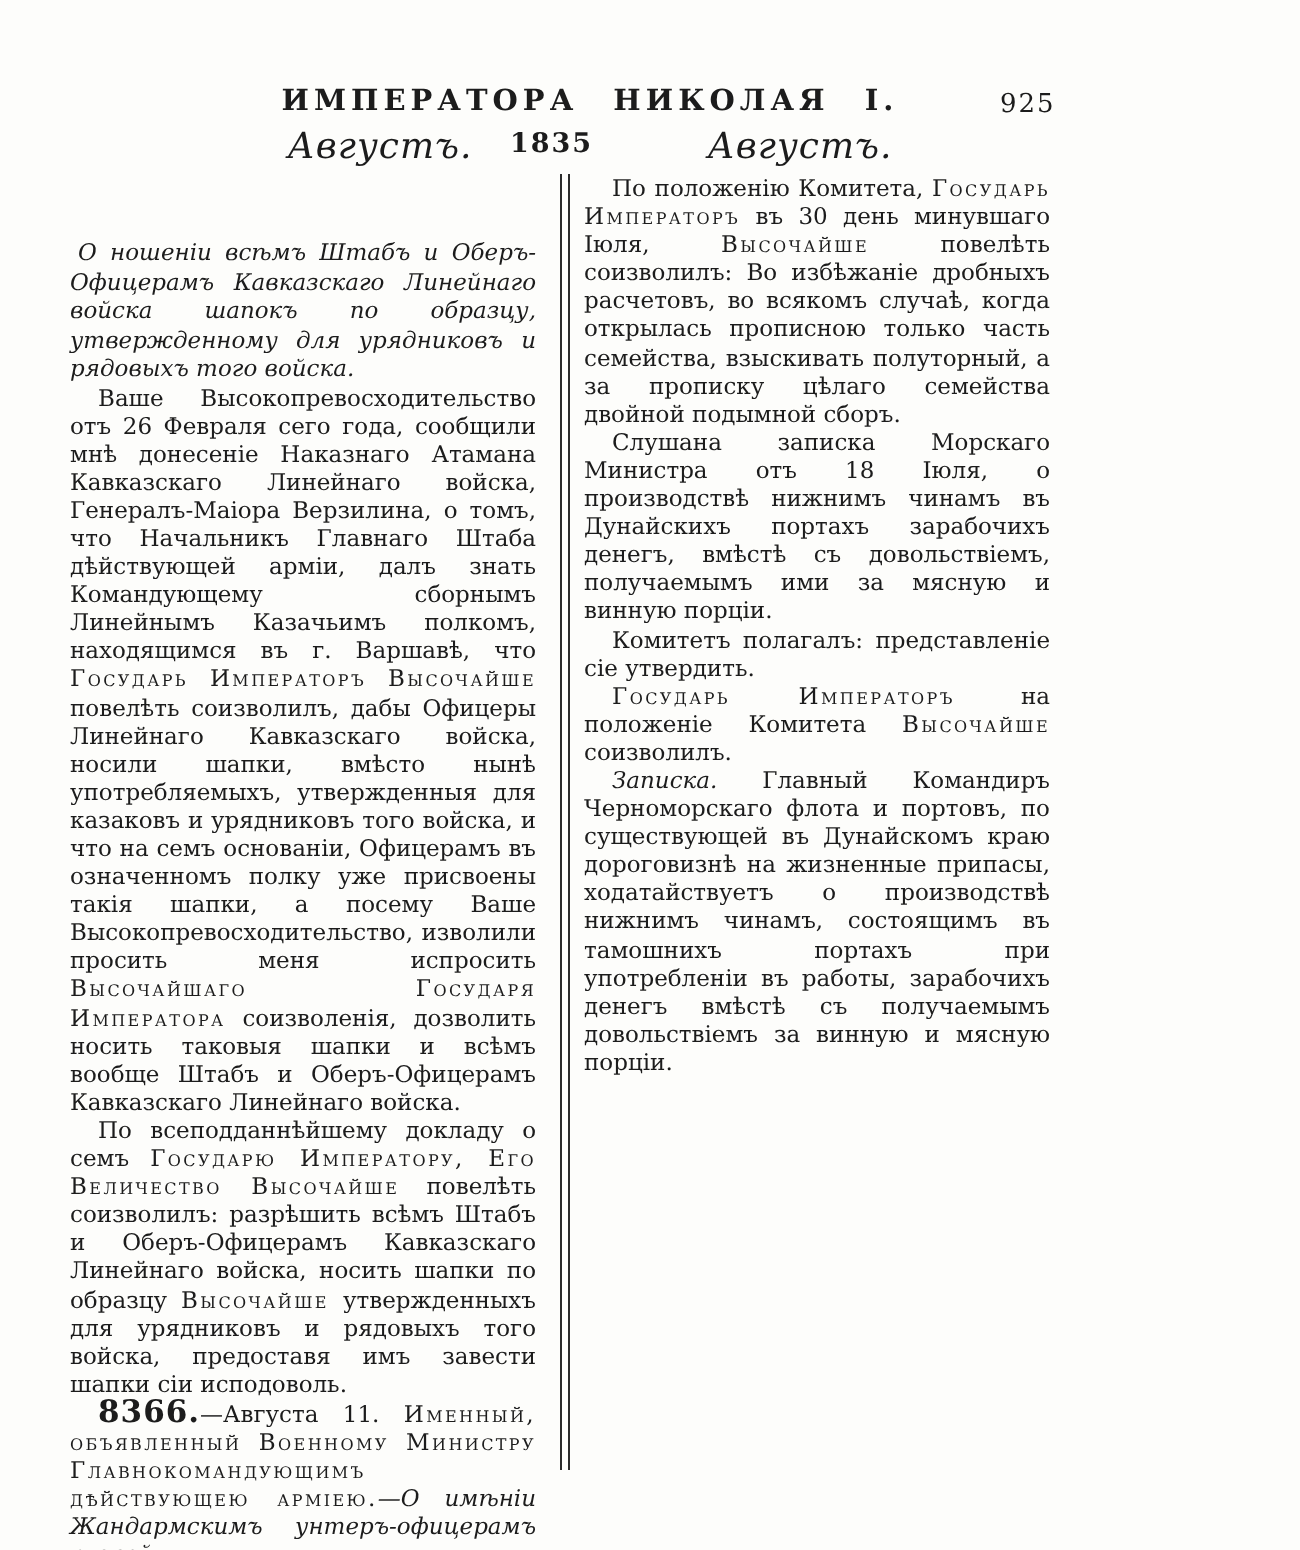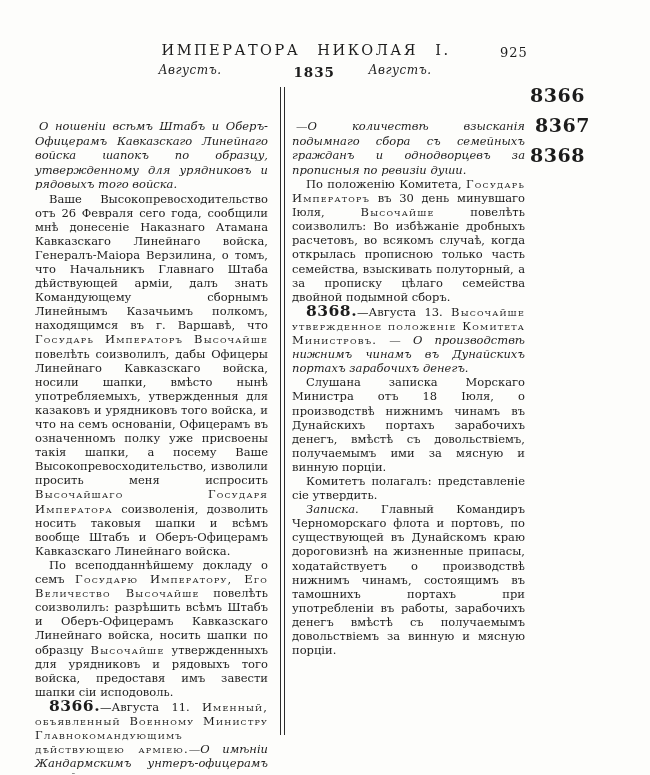--- a/index.html
+++ b/index.html
@@ -8,35 +8,34 @@
     width: 650px; height: 775px;
     margin: 0 auto;
     background: #fdfdfb;
     font-family: "DejaVu Serif", serif;
     color: #1c1c1c;
     overflow: hidden;
   }
   .running-title {
     position: absolute; top: 42px; left: 0; width: 590px;
     text-align: center;
-    font-size: 14.5px; font-weight: normal;
+    font-size: 14.5px; font-weight: bold;
     letter-spacing: 2.5px; word-spacing: 10px;
     white-space: nowrap;
-    padding-left: 11px;
   }
   .page-number {
     position: absolute; top: 45px; left: 500px;
     font-size: 13px; letter-spacing: 1px;
   }
   .month-label { position: absolute; top: 63px; width: 150px; text-align: center;
-    font-style: italic; font-size: 12px; letter-spacing: 0.5px; }
+    font-style: italic; font-size: 18px; letter-spacing: 0.5px; }
   .month-left  { left: 115px; }
   .month-right { left: 325px; }
   .year-label  { position: absolute; top: 64px; left: 255px; width: 80px;
-    text-align: right; font-size: 13.5px; font-weight: bold; letter-spacing: 1px; }
+    text-align: left; font-size: 13.5px; font-weight: bold; letter-spacing: 1px; }
 
   .col { position: absolute; top: 87px; width: 233px; }
   .col-left  { left: 35px; }
   .col-right { left: 292px; }
 
   .divider {
     position: absolute; top: 87px; left: 280px;
     height: 648px; width: 3px;
     border-left: 1px solid #2b2b2b;
     border-right: 1px solid #2b2b2b;
@@ -74,26 +73,20 @@
 
   <div class="col col-left">
       <p class="para head"><span class="run-i">О ношеніи всѣмъ Штабъ и Оберъ-Офицерамъ Кавказскаго Линейнаго войска шапокъ по образцу, утвержденному для урядниковъ и рядовыхъ того войска.</span></p>
       <p class="para"><span class="run-n">Ваше Высокопревосходительство отъ 26 Февраля сего года, сообщили мнѣ донесеніе Наказнаго Атамана Кавказскаго Линейнаго войска, Генералъ-Маіора Верзилина, о томъ, что Начальникъ Главнаго Штаба дѣйствующей арміи, далъ знать Командующему сборнымъ Линейнымъ Казачьимъ полкомъ, находящимся въ г. Варшавѣ, что </span><span class="run-sc">Государь Императоръ Высочайше</span><span class="run-n"> повелѣть соизволилъ, дабы Офицеры Линейнаго Кавказскаго войска, носили шапки, вмѣсто нынѣ употребляемыхъ, утвержденныя для казаковъ и урядниковъ того войска, и что на семъ основаніи, Офицерамъ въ означенномъ полку уже присвоены такія шапки, а посему Ваше Высокопревосходительство, изволили просить меня испросить </span><span class="run-sc">Высочайшаго Государя Императора</span><span class="run-n"> соизволенія, дозволить носить таковыя шапки и всѣмъ вообще Штабъ и Оберъ-Офицерамъ Кавказскаго Линейнаго войска.</span></p>
       <p class="para"><span class="run-n">По всеподданнѣйшему докладу о семъ </span><span class="run-sc">Государю Императору, Его Величество Высочайше</span><span class="run-n"> повелѣть соизволилъ: разрѣшить всѣмъ Штабъ и Оберъ-Офицерамъ Кавказскаго Линейнаго войска, носить шапки по образцу </span><span class="run-sc">Высочайше</span><span class="run-n"> утвержденныхъ для урядниковъ и рядовыхъ того войска, предоставя имъ завести шапки сіи исподоволь.</span></p>
       <p class="para"><span class="run-num">8366.</span><span class="run-n">—Августа 11. </span><span class="run-sc">Именный, объявленный Военному Министру Главнокомандующимъ дѣйствующею арміею.</span><span class="run-i">—О имѣніи Жандармскимъ унтеръ-офицерамъ ружей.</span></p>
       <p class="para"><span class="run-sc">Государь Императоръ</span><span class="run-n">, во время настоящаго пребыванія въ г. Калишѣ, соизволилъ объявить </span></p>
     </div>
   <div class="divider"></div>
   <div class="col col-right">
-      <p class="para head"><span class="run-i">—О количествѣ взысканія подымнаго сбора съ семейныхъ гражданъ и однодворцевъ за прописныя по ревизіи души.</span></p>
       <p class="para"><span class="run-n">По положенію Комитета, </span><span class="run-sc">Государь Императоръ</span><span class="run-n"> въ 30 день минувшаго Іюля, </span><span class="run-sc">Высочайше</span><span class="run-n"> повелѣть соизволилъ: Во избѣжаніе дробныхъ расчетовъ, во всякомъ случаѣ, когда открылась прописною только часть семейства, взыскивать полуторный, а за прописку цѣлаго семейства двойной подымной сборъ.</span></p>
-      <p class="para"><span class="run-num">8368.</span><span class="run-n">—Августа 13. </span><span class="run-sc">Высочайше утвержденное положеніе Комитета Министровъ.</span><span class="run-i"> — О производствѣ нижнимъ чинамъ въ Дунайскихъ портахъ зарабочихъ денегъ.</span></p>
       <p class="para"><span class="run-n">Слушана записка Морскаго Министра отъ 18 Іюля, о производствѣ нижнимъ чинамъ въ Дунайскихъ портахъ зарабочихъ денегъ, вмѣстѣ съ довольствіемъ, получаемымъ ими за мясную и винную порціи.</span></p>
       <p class="para"><span class="run-n">Комитетъ полагалъ: представленіе сіе утвердить.</span></p>
+      <p class="para"><span class="run-sc">Государь Императоръ</span><span class="run-n"> на положеніе Комитета </span><span class="run-sc">Высочайше</span><span class="run-n"> соизволилъ.</span></p>
       <p class="para"><span class="run-i">Записка.</span><span class="run-n"> Главный Командиръ Черноморскаго флота и портовъ, по существующей въ Дунайскомъ краю дороговизнѣ на жизненные припасы, ходатайствуетъ о производствѣ нижнимъ чинамъ, состоящимъ въ тамошнихъ портахъ при употребленіи въ работы, зарабочихъ денегъ вмѣстѣ съ получаемымъ довольствіемъ за винную и мясную порціи.</span></p>
     </div>
 
-  <div class="margin-numbers">
-      <div class="mnum">8366</div>
-      <div class="mnum">8367</div>
-      <div class="mnum">8368</div>
-    </div>
 </div>
 
 </body></html>

